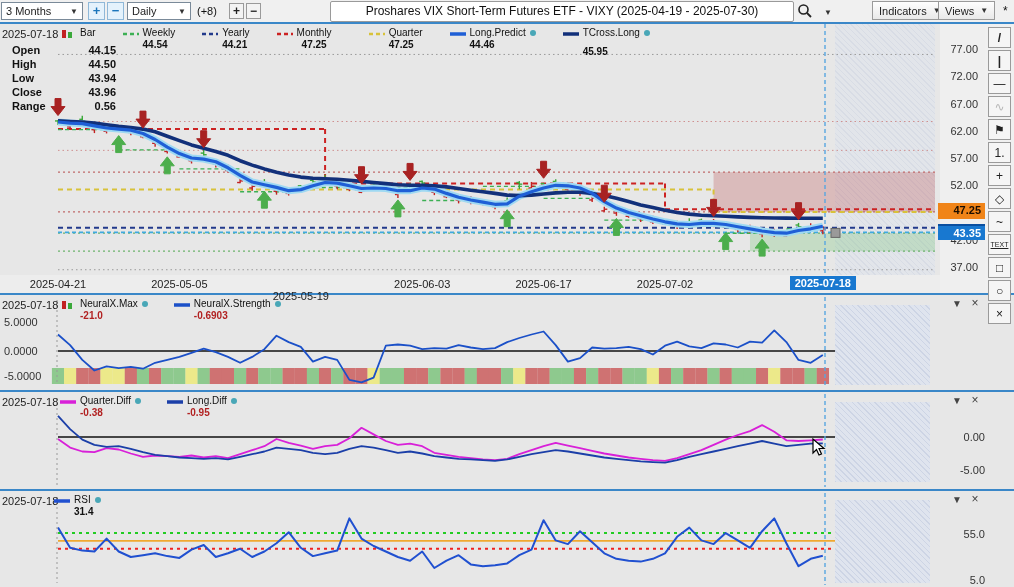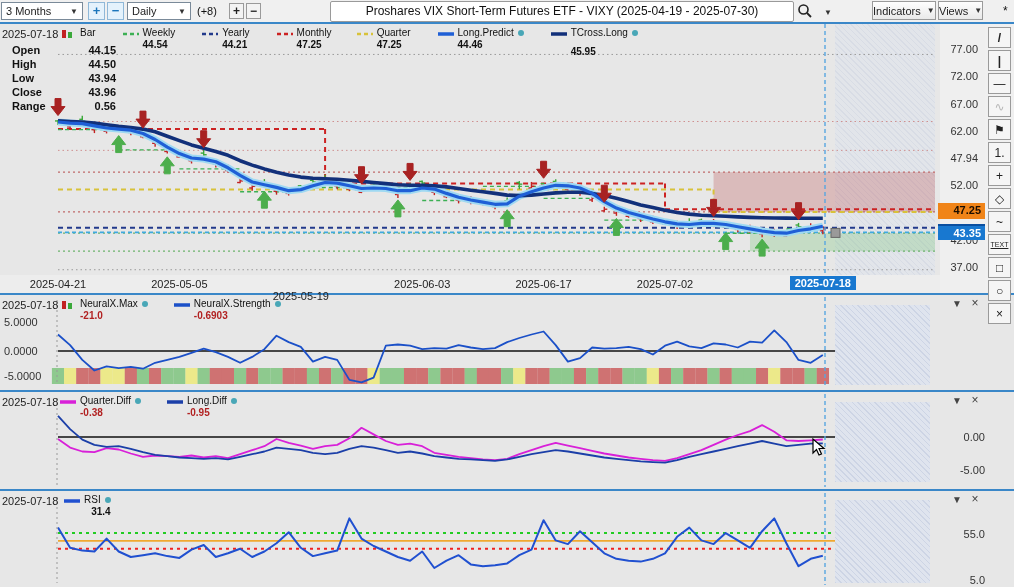--- a/index.html
+++ b/index.html
@@ -10,21 +10,21 @@
   #toolbar{left:0;top:0;width:922px;height:22px;background:#f0f0f0;display:flex;align-items:center;}
   .tb-select{height:18px;border:1px solid #7a8a99;background:#fff;display:flex;align-items:center;
              justify-content:space-between;padding:0 4px;font-size:11px;color:#222;box-sizing:border-box;}
   .caret{font-size:8px;color:#333;margin-left:6px;}
   .tb-btn{width:17px;height:18px;border:1px solid #8fb8d8;background:#e4f2fc;color:#1b75bb;font-weight:bold;
           font-size:13px;line-height:16px;text-align:center;box-sizing:border-box;margin-left:2px;cursor:default;}
   .tb-btn.gray{border:1px solid #9a9a9a;background:#f3f3f3;color:#222;width:15px;height:16px;font-size:12px;line-height:14px;}
   #title-box{left:330px;top:1px;width:462px;height:19px;border:1px solid #9a9a9a;background:#fff;border-radius:2px;
              font-size:12px;color:#111;text-align:center;line-height:19px;white-space:nowrap;overflow:hidden;}
   .menu-btn{height:19px;border:1px solid #9a9a9a;background:linear-gradient(#fefefe,#e9e9e9);
-            font-size:11px;color:#222;display:flex;align-items:center;padding:0 0;box-sizing:border-box;}
+            font-size:11px;color:#222;display:flex;align-items:center;padding:0 6px;box-sizing:border-box;}
   
   .panel-bg{background:#e7e7e7;}
   .sep{background:#3a87c8;}
   .axis-label{position:absolute;font-size:11px;color:#333;text-align:right;width:40px;}
   .xtick{position:absolute;font-size:11px;color:#222;width:80px;text-align:center;}
   .badge{position:absolute;left:938px;width:47px;height:16px;font-size:11px;font-weight:bold;
          text-align:right;padding:1px 4px 0 0;box-sizing:border-box;}
   .hatch{background-color:#dfe4ee;background-image:repeating-linear-gradient(45deg,rgba(150,165,200,.25) 0 1px,transparent 1px 4px);}
   .legend-row{position:absolute;display:flex;align-items:flex-start;font-size:10px;color:#111;}
   .legend-item{display:flex;flex-direction:column;margin-right:26px;}
@@ -468,21 +468,21 @@
           <div class="legend-top">
             <span class="swatch">
               <svg width="16" height="10">
                 <line x1="0" y1="5" x2="16" y2="5" stroke="#223a8c" stroke-width="2.4" stroke-dasharray="4 3"></line>
               </svg>
             </span>
             <span>Yearly</span>
           </div>
           <div class="legend-val" style="color: rgb(17, 17, 17);">44.21</div>
         </div>
-        <div class="legend-item" style="margin-right: 25px;">
+        <div class="legend-item" style="margin-right: 37px; align-items: center;">
           <div class="legend-top">
             <span class="swatch">
               <svg width="16" height="10">
                 <line x1="0" y1="5" x2="16" y2="5" stroke="#cc2222" stroke-width="2.4" stroke-dasharray="4 3"></line>
               </svg>
             </span>
             <span>Monthly</span>
           </div>
           <div class="legend-val" style="color: rgb(17, 17, 17);">47.25</div>
         </div>
@@ -519,21 +519,21 @@
             <span>TCross.Long</span>
             <span class="info-dot"></span>
           </div>
           <div class="legend-val" style="color: rgb(17, 17, 17); margin-top: 8px;">45.95</div>
         </div>
       </div>
       <div class="axis-label" style="position: absolute; left: 938px; top: 43px;">77.00</div>
       <div class="axis-label" style="position: absolute; left: 938px; top: 70.25px;">72.00</div>
       <div class="axis-label" style="position: absolute; left: 938px; top: 97.5px;">67.00</div>
       <div class="axis-label" style="position: absolute; left: 938px; top: 124.75px;">62.00</div>
-      <div class="axis-label" style="position: absolute; left: 938px; top: 152px;">47.94</div>
+      <div class="axis-label" style="position: absolute; left: 938px; top: 152px;">57.00</div>
       <div class="axis-label" style="position: absolute; left: 938px; top: 179.25px;">52.00</div>
       <div class="axis-label" style="position: absolute; left: 938px; top: 233.75px;">42.00</div>
       <div class="axis-label" style="position: absolute; left: 938px; top: 261px;">37.00</div>
       <div class="badge" style="position: absolute; top: 203.138px; background: rgb(240, 132, 24); color: rgb(26, 13, 0);">47.25</div>
       <div class="badge" style="position: absolute; top: 224.392px; background: rgb(24, 120, 208); color: rgb(255, 255, 255); border-top: 2px solid rgb(10, 79, 160);">43.35</div>
       <div class="xtick" style="position: absolute; left: 18px; top: 278px;">2025-04-21</div>
       <div class="xtick" style="position: absolute; left: 139.4px; top: 278px;">2025-05-05</div>
       <div class="xtick" style="position: absolute; left: 260.8px; top: 278px; margin-top: 12px;">2025-05-19</div>
       <div class="xtick" style="position: absolute; left: 382.2px; top: 278px;">2025-06-03</div>
       <div class="xtick" style="position: absolute; left: 503.6px; top: 278px;">2025-06-17</div>
@@ -610,21 +610,21 @@
             <span class="info-dot"></span>
           </div>
           <div class="legend-val" style="color: rgb(178, 34, 34);">-0.95</div>
         </div>
       </div>
       <div class="panel-ctl" style="position: absolute; left: 950px; top: 395px;">▼</div>
       <div class="panel-ctl" style="position: absolute; left: 968px; top: 394px; font-size: 12px;">×</div>
       <div class="axis-label" style="position: absolute; left: 945px; top: 431px;">0.00</div>
       <div class="axis-label" style="position: absolute; left: 945px; top: 464px;">-5.00</div>
       <div class="panel-date" style="position: absolute; left: 2px; top: 495px;">2025-07-18</div>
-      <div class="legend-row" style="position: absolute; left: 64px; top: 494px; text-align: right;">
+      <div class="legend-row" style="position: absolute; left: 54px; top: 494px;">
         <div class="legend-item" style="margin-right: 26px;">
           <div class="legend-top">
             <span class="swatch">
               <svg width="16" height="10">
                 <line x1="0" y1="5" x2="16" y2="5" stroke="#2050d0" stroke-width="3.5"></line>
               </svg>
             </span>
             <span>RSI</span>
             <span class="info-dot"></span>
           </div>

